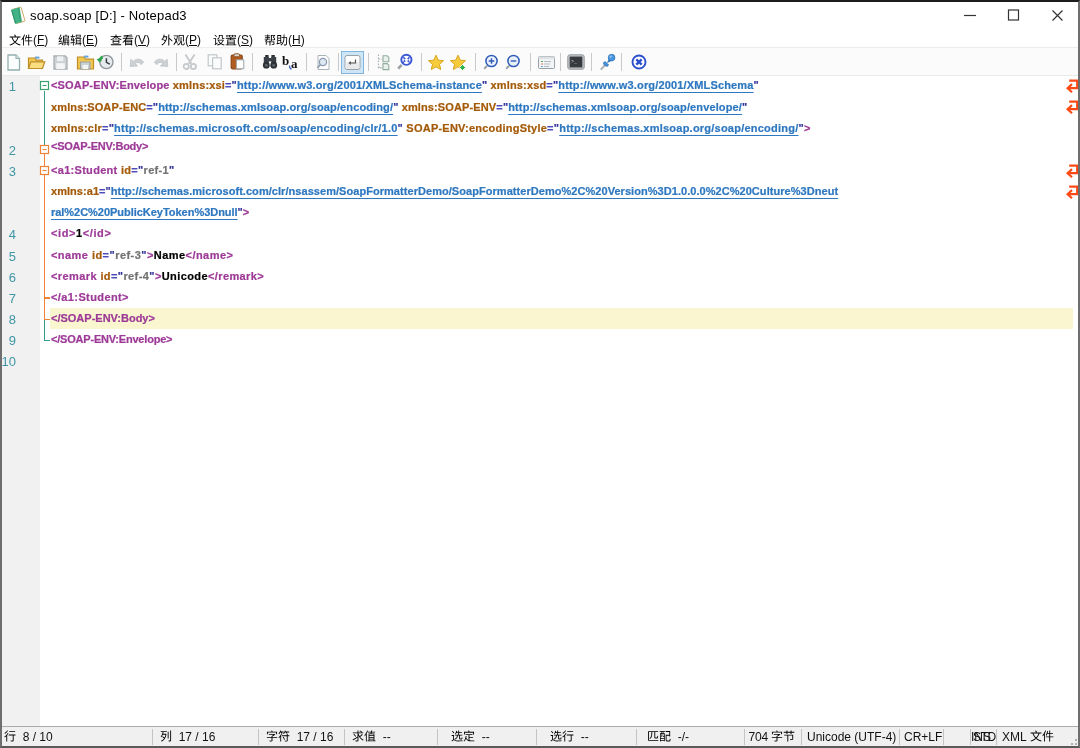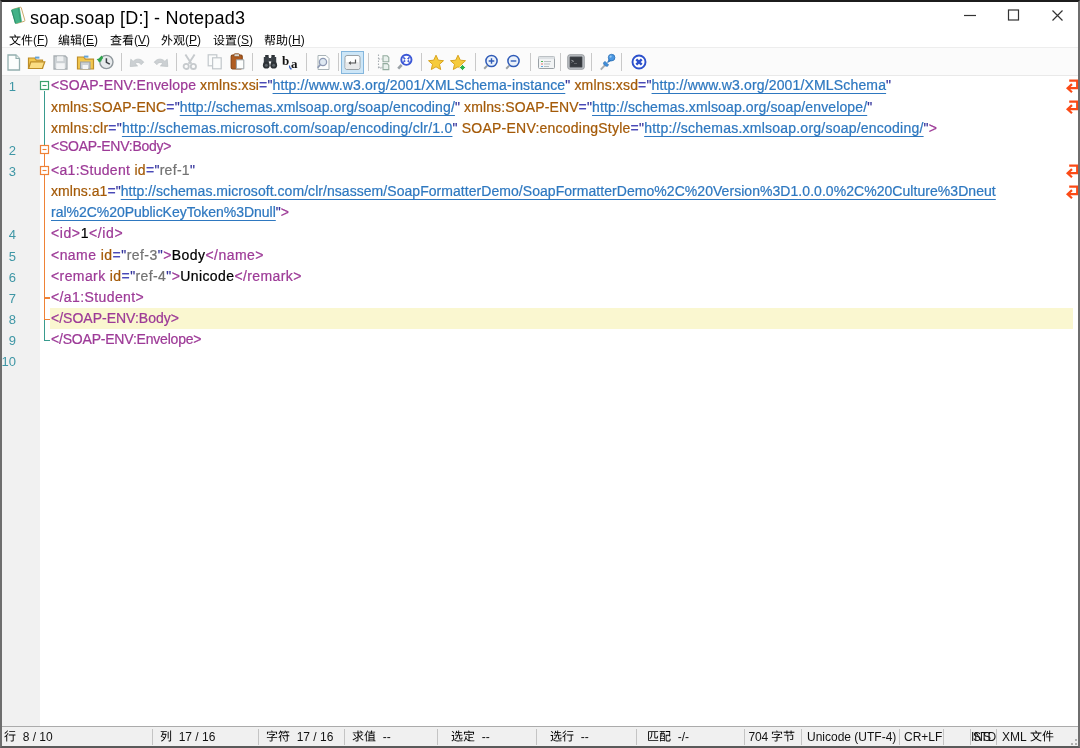--- a/index.html
+++ b/index.html
@@ -1,27 +1,27 @@
 <!DOCTYPE html>
 <html><head><meta charset="utf-8"><style>
 *{margin:0;padding:0;box-sizing:border-box}
 html,body{width:1080px;height:748px;overflow:hidden}
 body{font-family:"Liberation Sans",sans-serif;position:relative;background:#fff}
 #frame{position:absolute;left:0;top:0;width:1080px;height:748px;border-style:solid;border-width:2px;border-color:#1c1c1c #6e6e6e #5a5a5a #6e6e6e;pointer-events:none;z-index:50}
 .abs{position:absolute}
 #titlebar{left:0;top:0;width:1080px;height:30px;background:#fff}
-#title{left:30px;top:8px;font-size:18px;color:#000;letter-spacing:.2px}
+#title{left:30px;top:8px;font-size:13px;color:#000;letter-spacing:.2px}
 #menubar{left:0;top:30px;width:1080px;height:18px;background:#fff;border-bottom:1px solid #ededed}
 .mi{position:absolute;top:33px;font-size:12px;color:#111;white-space:nowrap}
 #toolbar{left:0;top:48px;width:1080px;height:28px;background:#fbfbfb;border-bottom:1px solid #e9e9e9}
 .tsep{position:absolute;top:53px;width:1px;height:18px;background:#c9c9c9}
 #editor{left:0;top:76px;width:1078px;height:650px;background:#fff}
 #gutter{left:2px;top:76px;width:38px;height:650px;background:#f1f1f1}
 .ln{position:absolute;width:34px;text-align:right;font-size:13px;font-weight:400;color:#3e96a5;line-height:21.15px;left:-18px}
-.row{position:absolute;left:51px;white-space:pre;font-size:14px;font-weight:400;line-height:21.15px;height:21.15px;-webkit-text-stroke:0.22px currentColor}
+.row{position:absolute;left:51px;white-space:pre;font-size:11px;font-weight:700;line-height:21.15px;height:21.15px;-webkit-text-stroke:0.22px currentColor}
 .t{color:#9d3a97}.at{color:#a45a08}.q{color:#34349c}.v{color:#737373}.e{color:#4a4ab8}.u{color:#2e78c0;text-decoration:underline;text-underline-offset:2.5px;text-decoration-thickness:1.4px;text-decoration-skip-ink:none}.bk{color:#000}
 #curline{left:50px;top:308.05px;width:1023px;height:21.15px;background:#faf7d0}
 #statusbar{left:0;top:726px;width:1080px;height:20px;background:#f0f0f0;border-top:1px solid #ababab}
 .sc{position:absolute;top:729.5px;font-size:12px;color:#111;white-space:nowrap}
 .sdiv{position:absolute;top:729px;width:1px;height:16px;background:#c4c4c4}
 svg{overflow:visible}
 </style></head><body>
 <svg width="0" height="0" style="position:absolute">
     <defs>
       <path id="g0" d="M725 250 802 273Q739 454 640 586Q541 718 403 808Q265 899 83 958Q79 949 71 935Q63 922 53 909Q44 895 36 887Q215 835 348 752Q482 668 575 545Q668 421 725 250ZM270 254Q327 409 424 535Q521 661 657 751Q793 840 967 884Q959 892 949 904Q939 917 930 930Q922 942 915 953Q736 904 599 809Q462 715 363 580Q265 445 201 277ZM50 216H954V290H50ZM423 57 501 33Q524 69 547 112Q569 156 580 187L497 214Q488 183 467 138Q446 94 423 57Z"></path>
@@ -246,21 +246,21 @@
 <div class="ln abs" style="top:330.20px">9</div>
 <div class="ln abs" style="top:351.35px">10</div>
 <div class="row" style="top:75.40px;letter-spacing:0.155px"><span class="t">&lt;SOAP-ENV:Envelope</span><span class="at"> xmlns:xsi</span><span class="e">=</span><span class="q">"</span><span class="u">http://www.w3.org/2001/XMLSchema-instance</span><span class="q">"</span><span class="at"> xmlns:xsd</span><span class="e">=</span><span class="q">"</span><span class="u">http://www.w3.org/2001/XMLSchema</span><span class="q">"</span></div>
 <div class="row" style="top:96.55px;letter-spacing:0.125px"><span class="at">xmlns:SOAP-ENC</span><span class="e">=</span><span class="q">"</span><span class="u">http://schemas.xmlsoap.org/soap/encoding/</span><span class="q">"</span><span class="at"> xmlns:SOAP-ENV</span><span class="e">=</span><span class="q">"</span><span class="u">http://schemas.xmlsoap.org/soap/envelope/</span><span class="q">"</span></div>
 <div class="row" style="top:117.70px;letter-spacing:0.23px"><span class="at">xmlns:clr</span><span class="e">=</span><span class="q">"</span><span class="u">http://schemas.microsoft.com/soap/encoding/clr/1.0</span><span class="q">"</span><span class="at"> SOAP-ENV:encodingStyle</span><span class="e">=</span><span class="q">"</span><span class="u">http://schemas.xmlsoap.org/soap/encoding/</span><span class="q">"</span><span class="t">&gt;</span></div>
 <div class="row" style="top:136px;letter-spacing:-0.25px"><span class="t">&lt;SOAP-ENV:Body&gt;</span></div>
 <div class="row" style="top:160.00px;letter-spacing:0.3px"><span class="t">&lt;a1:Student</span><span class="at"> id</span><span class="e">=</span><span class="q">"</span><span class="v">ref-1</span><span class="q">"</span></div>
 <div class="row" style="top:181.15px;letter-spacing:0.05px"><span class="at">xmlns:a1</span><span class="e">=</span><span class="q">"</span><span class="u">http://schemas.microsoft.com/clr/nsassem/SoapFormatterDemo/SoapFormatterDemo%2C%20Version%3D1.0.0.0%2C%20Culture%3Dneut</span></div>
 <div class="row" style="top:202.30px;letter-spacing:-0.03px"><span class="u">ral%2C%20PublicKeyToken%3Dnull</span><span class="q">"</span><span class="t">&gt;</span></div>
 <div class="row" style="top:223.45px;letter-spacing:0.6px"><span class="t">&lt;id&gt;</span><span class="bk">1</span><span class="t">&lt;/id&gt;</span></div>
-<div class="row" style="top:244.60px;letter-spacing:0.45px"><span class="t">&lt;name</span><span class="at"> id</span><span class="e">=</span><span class="q">"</span><span class="v">ref-3</span><span class="q">"</span><span class="t">&gt;</span><span class="bk">Body</span><span class="t">&lt;/name&gt;</span></div>
+<div class="row" style="top:244.60px;letter-spacing:0.45px"><span class="t">&lt;name</span><span class="at"> id</span><span class="e">=</span><span class="q">"</span><span class="v">ref-3</span><span class="q">"</span><span class="t">&gt;</span><span class="bk">Name</span><span class="t">&lt;/name&gt;</span></div>
 <div class="row" style="top:265.75px;letter-spacing:0.4px"><span class="t">&lt;remark</span><span class="at"> id</span><span class="e">=</span><span class="q">"</span><span class="v">ref-4</span><span class="q">"</span><span class="t">&gt;</span><span class="bk">Unicode</span><span class="t">&lt;/remark&gt;</span></div>
 <div class="row" style="top:286.90px;letter-spacing:0.4px"><span class="t">&lt;/a1:Student&gt;</span></div>
 <div class="row" style="top:308.05px"><span class="t">&lt;/SOAP-ENV:Body&gt;</span></div>
 <div class="row" style="top:329.20px;letter-spacing:-0.2px"><span class="t">&lt;/SOAP-ENV:Envelope&gt;</span></div>
 <svg class="abs" style="left:1066px;top:79.10px" width="13" height="14" viewBox="0 0 13 14">
     <path d="M3.2 1.6h8v7.6h-9.5M6 5.1L1.6 9.2 6 13.3" fill="none" stroke="#fb4a16" stroke-width="2.2"></path>
   </svg>
 <svg class="abs" style="left:1066px;top:100.25px" width="13" height="14" viewBox="0 0 13 14">
     <path d="M3.2 1.6h8v7.6h-9.5M6 5.1L1.6 9.2 6 13.3" fill="none" stroke="#fb4a16" stroke-width="2.2"></path>
   </svg>

